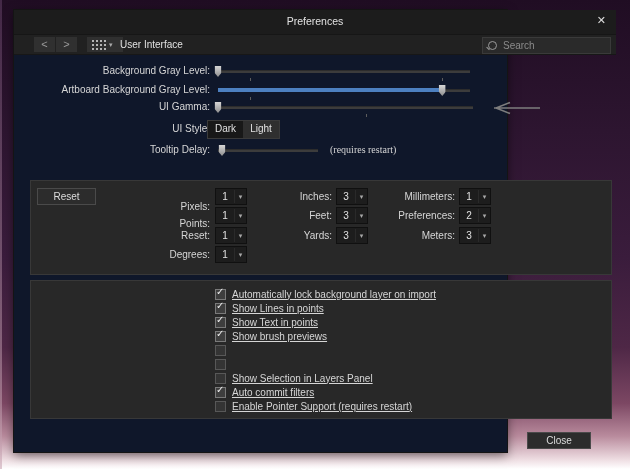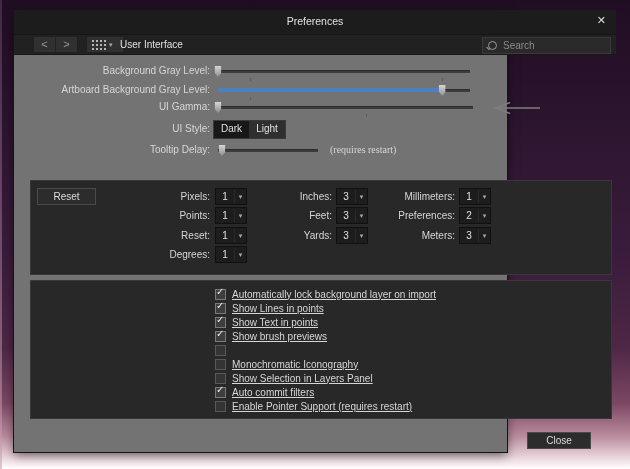--- a/index.html
+++ b/index.html
@@ -5,21 +5,21 @@
   html,body{margin:0;padding:0;width:630px;height:469px;overflow:hidden;}
   body{
     font-family:"Liberation Sans","DejaVu Sans",sans-serif;
     background:
       linear-gradient(180deg,#200d23 0%,#2d1530 28%,#3a1c3c 55%,#4e2746 74%,#7c4763 86%,#b98b9d 93%,#eedde2 98%,#ffffff 100%);
     position:relative;
   }
   body::before{content:"";position:absolute;left:0;top:0;bottom:0;width:2px;
     background:linear-gradient(#5a3a5e,#caa6b4);opacity:.6;}
   .dialog{position:absolute;left:14px;top:10px;width:493px;height:442px;
-    background:#737373;box-shadow:0 0 0 1px #141414,0 3px 10px rgba(0,0,0,.55);
+    background:#0f172a;box-shadow:0 0 0 1px #141414,0 3px 10px rgba(0,0,0,.55);
     font-size:10px;color:#d6d6d6;}
   
   .titlebar{position:absolute;left:0;top:0;width:602px;height:24px;background:#1c1c1c;border-bottom:1px solid #161616;}
   .title{position:absolute;left:0;right:0;top:5px;text-align:center;font-size:10.5px;color:#e2e2e2;}
   .win-close{position:absolute;right:10px;top:4px;font-size:11px;color:#dddddd;cursor:default;}
   
   .toolbar{position:absolute;left:0;top:25px;width:602px;height:19px;background:#212121;border-bottom:1px solid #171717;}
   .nav-btn{position:absolute;top:2px;width:21px;height:15px;background:#303030;color:#9a9a9a;
     text-align:center;line-height:14px;font-size:11px;}
   .grid-btn{position:absolute;left:73px;top:2px;width:36px;height:15px;background:#303030;display:flex;align-items:center;}
@@ -42,21 +42,21 @@
   
   .slider{position:absolute;left:204px;height:16px;}
   .slider .track{position:absolute;left:0;right:0;top:5px;height:3px;background:#3c3c3c;box-shadow:inset 0 1px 0 #2c2c2c;}
   .slider .fill{position:absolute;left:0;top:4px;height:4px;}
   .slider .thumb{position:absolute;top:1px;width:7px;height:11px;transform:translateX(-50%);
     background:linear-gradient(#d6d6d6,#8e8e8e);
     clip-path:polygon(0 0,100% 0,100% 62%,50% 100%,0 62%);}
   .slider .tick{position:absolute;top:13px;width:1px;height:3px;background:#5d5d5d;}
   .suffix{position:absolute;color:#d6d6d6;font-family:Liberation Serif, serif;}
   
-  .segment{position:absolute;left:199px;top:110px;height:17px;display:flex;border:1px solid #3a3a3a;background:#2f2f2f;}
+  .segment{position:absolute;left:193px;top:110px;height:17px;display:flex;border:1px solid #3a3a3a;background:#2f2f2f;}
   .seg-btn{padding:0 7px;line-height:16px;color:#e0e0e0;background:#2f2f2f;}
   .seg-btn.selected{background:#181818;}
   
   .groupbox{position:absolute;left:16px;width:580px;background:#282828;border:1px solid #383838;}
   .btn{position:absolute;background:#2c2c2c;border:1px solid #4a4a4a;color:#dcdcdc;
     text-align:center;font-size:10px;font-family:inherit;}
   
   .dd-label{position:absolute;width:100px;text-align:right;color:#d6d6d6;}
   .dropdown{position:absolute;width:30px;height:15px;background:#1d1d1d;border:1px solid #101010;
     display:flex;align-items:center;}
@@ -140,26 +140,26 @@
     <div class="track"></div>
     <div class="thumb" style="left: 4%;"></div>
   </div>
   <div class="suffix" style="left:316px;top:134px">(requires restart)</div>
 
 
   <div class="groupbox" style="top:170px;height:93px"></div>
 
   <button class="btn" style="left:23px;top:178px;width:59px;height:17px">Reset</button>
 
-  <div class="dd-label" style="left:96px;top:181px">Pixels:</div>
+  <div class="dd-label" style="left:96px;top:191px">Pixels:</div>
   <div class="dropdown" style="left:201px;top:178px">
     <span class="dd-value">1</span>
     <span class="dd-arrow">▾</span>
   </div>
-  <div class="dd-label" style="left:96px;top:200px">Points:</div>
+  <div class="dd-label" style="left:96px;top:208px">Points:</div>
   <div class="dropdown" style="left:201px;top:197px">
     <span class="dd-value">1</span>
     <span class="dd-arrow">▾</span>
   </div>
   <div class="dd-label" style="left:96px;top:220px">Reset:</div>
   <div class="dropdown" style="left:201px;top:217px">
     <span class="dd-value">1</span>
     <span class="dd-arrow">▾</span>
   </div>
   <div class="dd-label" style="left:96px;top:239px">Degrees:</div>
@@ -224,21 +224,20 @@
     <span class="cb-box checked">
         <span class="mark">✓</span>
       </span>
     <span class="cb-label">Show brush previews</span>
   </div>
   <div class="cb-row" style="top:334px">
     <span class="cb-box"></span>
   </div>
   <div class="cb-row" style="top:348px">
     <span class="cb-box"></span>
-    <span class="cb-label">Monochromatic Iconography</span>
   </div>
   <div class="cb-row" style="top:362px">
     <span class="cb-box"></span>
     <span class="cb-label">Show Selection in Layers Panel</span>
   </div>
   <div class="cb-row" style="top:376px">
     <span class="cb-box checked">
         <span class="mark">✓</span>
       </span>
     <span class="cb-label">Auto commit filters</span>

